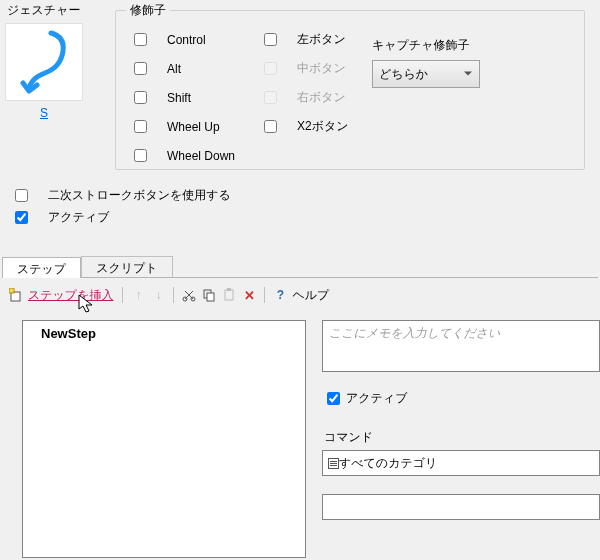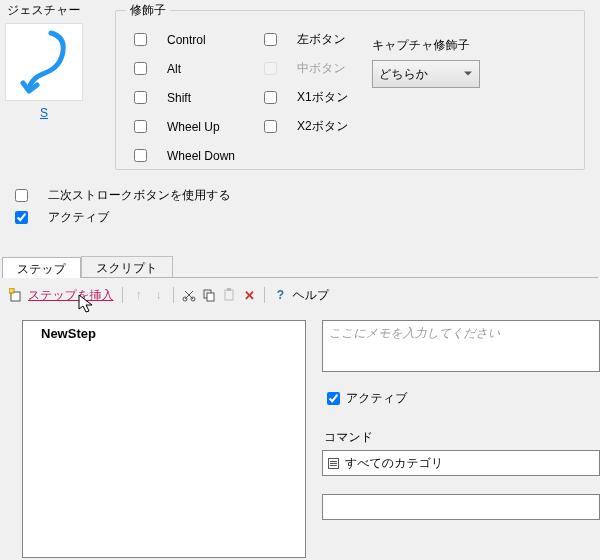--- a/index.html
+++ b/index.html
@@ -48,21 +48,21 @@
 
 .step-list { position: absolute; left: 22px; top: 320px; width: 284px; height: 238px; border: 1px solid #828282; background: #fff; }
 .step-item { padding: 5px 14px 5px 18px; font-weight: bold; font-size: 13px; }
 
 
 .right-pane { position: absolute; left: 322px; top: 320px; width: 278px; }
 .memo-box { width: 100%; height: 52px; border: 1px solid #828282; background: #fff; padding: 4px 6px; color: #9a9a9a; font-style: italic; overflow: hidden; }
 .active-check { margin-top: 18px; margin-left: 5px; display: flex; gap: 6px; align-items: center; cursor: pointer; }
 .active-check input[type="checkbox"] { width: 13px; height: 13px; }
 .command-label { margin-top: 22px; margin-left: 2px; }
-.command-box { margin-top: 4px; height: 26px; border: 1px solid #828282; background: #fff; display: flex; align-items: center; padding: 0 5px; font-size: 14px; gap: 6px; }
+.command-box { margin-top: 4px; height: 26px; border: 1px solid #828282; background: #fff; display: flex; align-items: center; padding: 0 5px; font-size: 14px; gap: 0; }
 .list-icon { width: 11px; height: 11px; border: 1px solid #555; display: flex; flex-direction: column; justify-content: space-evenly; padding: 1px; }
 .list-icon span { height: 1px; background: #555; }
 .bottom-box { margin-top: 18px; height: 26px; border: 1px solid #828282; background: #fff; }
 
 
 .cursor-pointer { position: absolute; left: 78px; top: 294px; pointer-events: none; z-index: 100; }
 </style>
 </head>
 <body>
 
@@ -104,23 +104,23 @@
     </div>
     <div class="mod-col2">
       <label class="mod-check">
           <input type="checkbox" style="">
           <span>左ボタン</span>
         </label>
       <label class="mod-check disabled">
           <input type="checkbox" disabled="" style="">
           <span>中ボタン</span>
         </label>
-      <label class="mod-check">
-          <input type="checkbox" style="">
-          <span>X1ボタン</span>
+      <label class="mod-check disabled">
+          <input type="checkbox" disabled="" style="">
+          <span>右ボタン</span>
         </label>
       <label class="mod-check">
           <input type="checkbox" style="">
           <span>X2ボタン</span>
         </label>
     </div>
     <div class="mod-col3">
       <div class="capture-label">キャプチャ修飾子</div>
       <div class="capture-select">
         <span>どちらか</span>

